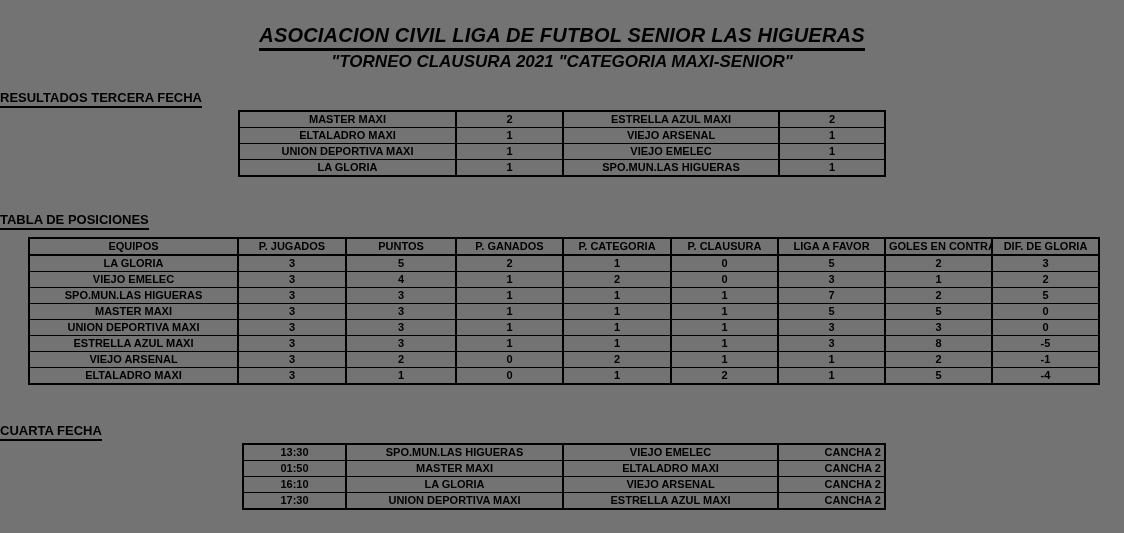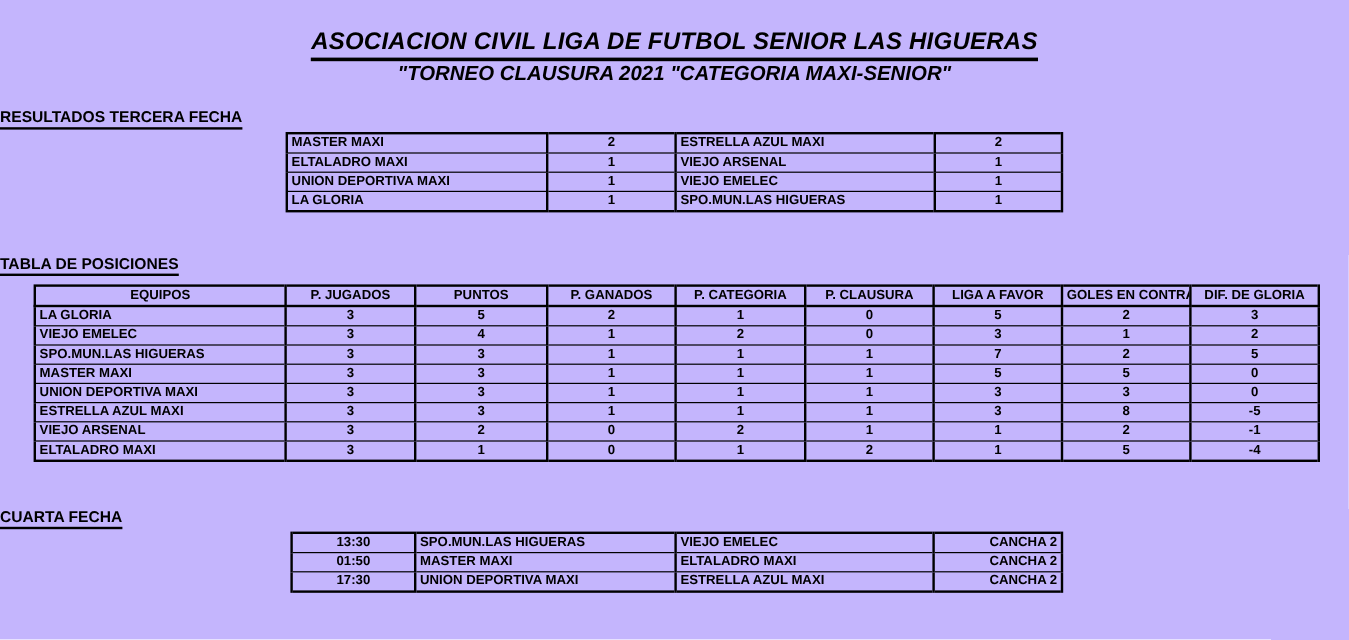--- a/index.html
+++ b/index.html
@@ -1,17 +1,17 @@
 <!DOCTYPE html>
 <html><head>
 <meta charset="utf-8">
 <style>
   html, body { margin:0; padding:0; background:#fff; }
   .page {
-    position:relative; width:1124px; height:533px; background:#c4b5fd;
+    position:relative; width:1124px; height:533px; background:#737373;
     font-family:"Liberation Sans", sans-serif; color:#000; overflow:hidden;
   }
   .main-title {
     position:absolute; top:24px; left:0; width:100%; text-align:center;
     font-size:20px; font-weight:bold; font-style:italic; letter-spacing:0.2px;
   }
   .main-title .u { display:inline-block; border-bottom:3px solid #000; padding-bottom:1px; }
   .subtitle {
     position:absolute; top:52px; left:0; width:100%; text-align:center;
     font-size:17px; font-weight:bold; font-style:italic;
@@ -29,21 +29,21 @@
     position:absolute; border-collapse:collapse; table-layout:fixed;
     font-size:11px; font-weight:bold; border:2px solid #000;
   }
   table.tbl td, table.tbl th {
     border-top:1px solid #000; border-bottom:1px solid #000;
     border-left:2px solid #000; border-right:2px solid #000;
     height:15px; line-height:15px; padding:0 3px;
     overflow:hidden; white-space:nowrap;
   }
   table.tbl th { text-align:center; border-bottom:2px solid #000; }
-  td.team { text-align:left; }
+  td.team { text-align:center; }
   td.num, td.center { text-align:center; }
   td.venue { text-align:right; white-space:pre; }
 
   .tbl-resultados { left:238px; top:110px; width:646px; }
   .tbl-posiciones { left:28px;  top:237px; width:1070px;padding-left:44px; }
   .tbl-cuarta     { left:242px; top:443px; width:642px; }
 </style>
 </head>
 <body>
 
@@ -232,20 +232,26 @@
         <td class="team">VIEJO EMELEC</td>
         <td class="venue">CANCHA  2</td>
       </tr>
       <tr>
         <td class="center">01:50</td>
         <td class="team">MASTER MAXI</td>
         <td class="team">ELTALADRO MAXI</td>
         <td class="venue">CANCHA  2</td>
       </tr>
       <tr>
+        <td class="center">16:10</td>
+        <td class="team">LA GLORIA</td>
+        <td class="team">VIEJO ARSENAL</td>
+        <td class="venue">CANCHA  2</td>
+      </tr>
+      <tr>
         <td class="center">17:30</td>
         <td class="team">UNION DEPORTIVA MAXI</td>
         <td class="team">ESTRELLA AZUL MAXI</td>
         <td class="venue">CANCHA  2</td>
       </tr>
     </tbody>
   </table>
 
 </div>
 

